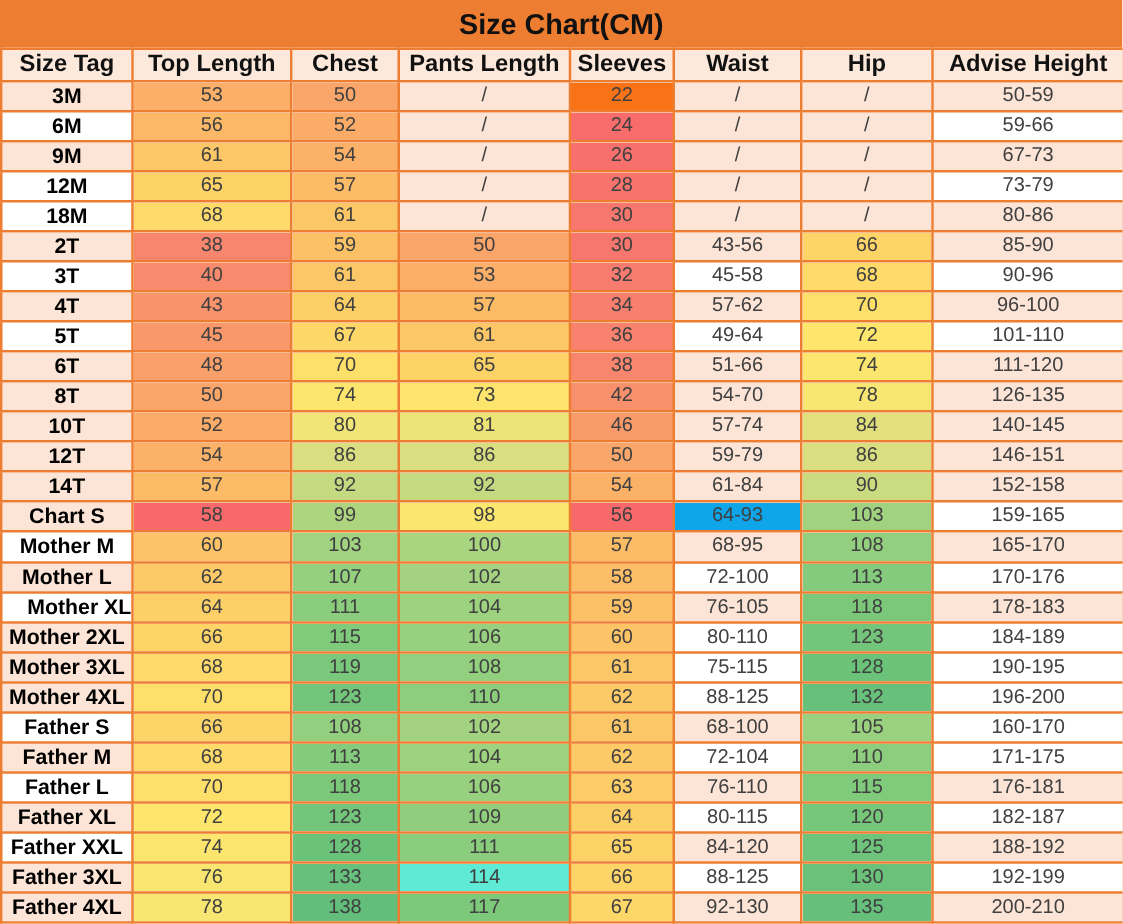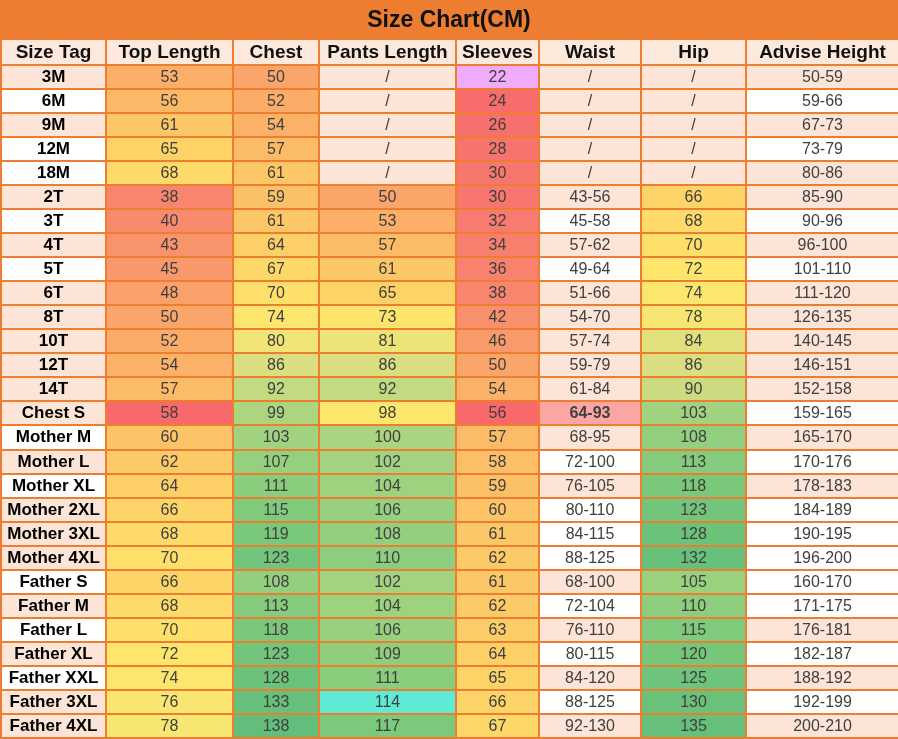--- a/index.html
+++ b/index.html
@@ -62,21 +62,21 @@
       <th>Hip</th>
       <th>Advise Height</th>
     </tr>
   </thead>
   <tbody>
       <tr>
         <td class="tag" style="background: rgb(252, 228, 214);">3M</td>
         <td style="background: rgb(251, 175, 104);">53</td>
         <td style="background: rgb(250, 166, 106);">50</td>
         <td style="background: rgb(252, 228, 214);">/</td>
-        <td style="background: #f0abfc;">22</td>
+        <td style="background: #f97316;">22</td>
         <td style="background: rgb(252, 228, 214);">/</td>
         <td style="background: rgb(252, 228, 214);">/</td>
         <td style="background: rgb(252, 228, 214);">50-59</td>
       </tr>
       <tr>
         <td class="tag" style="background: rgb(255, 255, 255);">6M</td>
         <td style="background: rgb(251, 184, 103);">56</td>
         <td style="background: rgb(251, 172, 105);">52</td>
         <td style="background: rgb(252, 228, 214);">/</td>
         <td style="background: rgb(248, 109, 108);">24</td>
@@ -198,26 +198,26 @@
         <td class="tag" style="background: rgb(252, 228, 214);">14T</td>
         <td style="background: rgb(251, 187, 103);">57</td>
         <td style="background: rgb(196, 218, 129);">92</td>
         <td style="background: rgb(196, 218, 129);">92</td>
         <td style="background: rgb(251, 178, 104);">54</td>
         <td style="background: rgb(252, 228, 214);">61-84</td>
         <td style="background: rgb(203, 219, 128);">90</td>
         <td style="background: rgb(252, 228, 214);">152-158</td>
       </tr>
       <tr>
-        <td class="tag" style="background: rgb(252, 228, 214);">Chest S</td>
+        <td class="tag" style="background: rgb(252, 228, 214);">Chart S</td>
         <td style="background: rgb(248, 105, 107);">58</td>
         <td style="background: rgb(173, 213, 128);">99</td>
         <td style="background: rgb(252, 231, 110);">98</td>
         <td style="background: rgb(248, 105, 107);">56</td>
-        <td style="background: #fca5a5; font-weight: bold;">64-93</td>
+        <td style="background: #0ea5e9;">64-93</td>
         <td style="background: rgb(160, 210, 127);">103</td>
         <td style="background: rgb(255, 255, 255);">159-165</td>
       </tr>
       <tr>
         <td class="tag" style="background: rgb(255, 255, 255);">Mother M</td>
         <td style="background: rgb(252, 196, 102);">60</td>
         <td style="background: rgb(160, 210, 127);">103</td>
         <td style="background: rgb(170, 213, 128);">100</td>
         <td style="background: rgb(251, 187, 103);">57</td>
         <td style="background: rgb(252, 228, 214);">68-95</td>
@@ -228,21 +228,21 @@
         <td class="tag" style="background: rgb(252, 228, 214);">Mother L</td>
         <td style="background: rgb(252, 202, 102);">62</td>
         <td style="background: rgb(149, 208, 126);">107</td>
         <td style="background: rgb(163, 211, 128);">102</td>
         <td style="background: rgb(252, 190, 103);">58</td>
         <td style="background: rgb(255, 255, 255);">72-100</td>
         <td style="background: rgb(133, 203, 125);">113</td>
         <td style="background: rgb(255, 255, 255);">170-176</td>
       </tr>
       <tr>
-        <td class="tag" style="background: rgb(255, 255, 255);">Mother XL</td>
+        <td class="tag" style="background: rgb(255, 255, 255); text-align: right;">Mother XL</td>
         <td style="background: rgb(253, 207, 103);">64</td>
         <td style="background: rgb(138, 205, 125);">111</td>
         <td style="background: rgb(157, 210, 127);">104</td>
         <td style="background: rgb(252, 193, 103);">59</td>
         <td style="background: rgb(252, 228, 214);">76-105</td>
         <td style="background: rgb(123, 200, 123);">118</td>
         <td style="background: rgb(252, 228, 214);">178-183</td>
       </tr>
       <tr>
         <td class="tag" style="background: rgb(252, 228, 214);">Mother 2XL</td>
@@ -253,21 +253,21 @@
         <td style="background: rgb(255, 255, 255);">80-110</td>
         <td style="background: rgb(114, 197, 122);">123</td>
         <td style="background: rgb(255, 255, 255);">184-189</td>
       </tr>
       <tr>
         <td class="tag" style="background: rgb(252, 228, 214);">Mother 3XL</td>
         <td style="background: rgb(253, 218, 105);">68</td>
         <td style="background: rgb(121, 200, 123);">119</td>
         <td style="background: rgb(146, 207, 126);">108</td>
         <td style="background: rgb(252, 199, 102);">61</td>
-        <td style="background: rgb(255, 255, 255);">84-115</td>
+        <td style="background: rgb(255, 255, 255);">75-115</td>
         <td style="background: rgb(107, 195, 122);">128</td>
         <td style="background: rgb(255, 255, 255);">190-195</td>
       </tr>
       <tr>
         <td class="tag" style="background: rgb(252, 228, 214);">Mother 4XL</td>
         <td style="background: rgb(254, 223, 106);">70</td>
         <td style="background: rgb(114, 197, 122);">123</td>
         <td style="background: rgb(141, 206, 126);">110</td>
         <td style="background: rgb(252, 202, 102);">62</td>
         <td style="background: rgb(255, 255, 255);">88-125</td>

